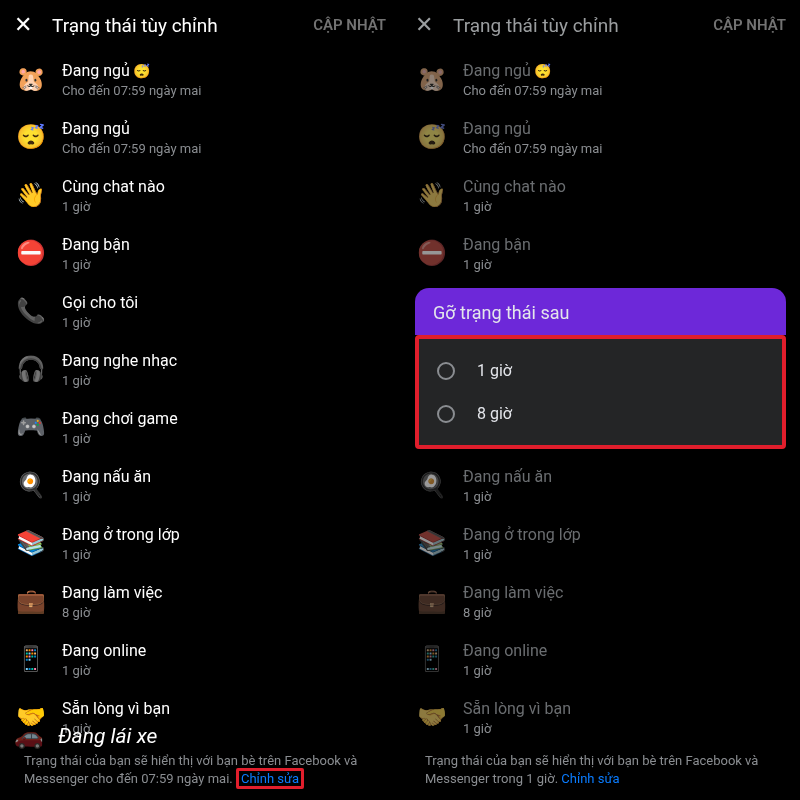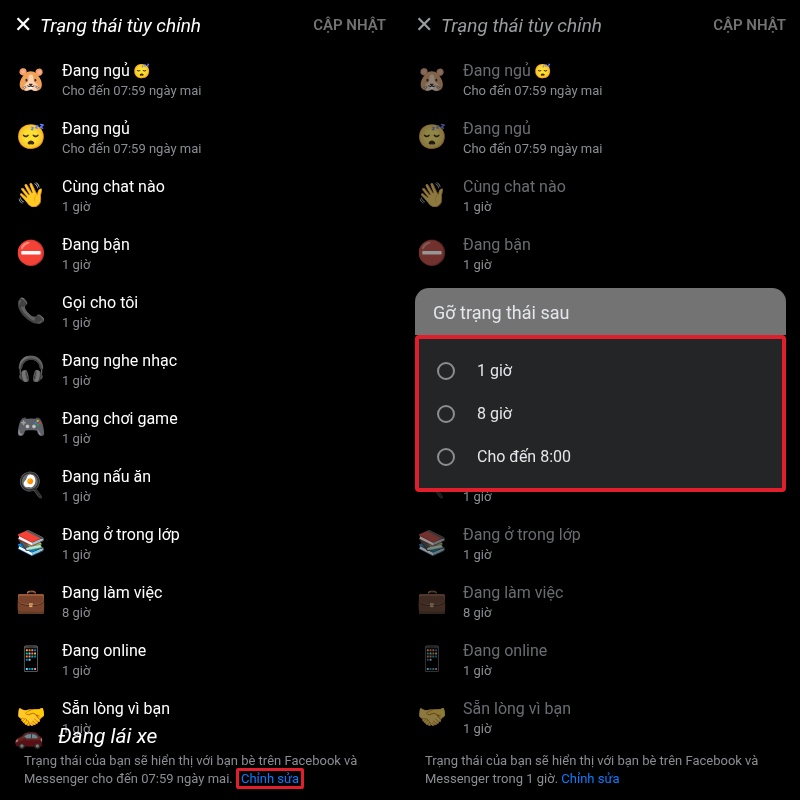--- a/index.html
+++ b/index.html
@@ -31,22 +31,21 @@
     font-size: 22px;
     font-weight: 300;
     line-height: 1;
     color: #fff;
     cursor: pointer;
     width: 22px;
   }
   .header-title {
     flex: 1;
     font-size: 19px;
-    margin-left: 4px;
-    font-style: italic;
+    margin-left: 16px;
   }
   .update-btn {
     color: #737373;
     font-size: 15px;
     font-weight: 600;
     cursor: pointer;
   }
   .list {
     padding: 4px 0 0 0;
   }
@@ -106,21 +105,21 @@
   .dimmed .row .emoji { filter: grayscale(40%) brightness(60%); }
   
   .sheet-wrap {
     position: absolute;
     left: 14px;
     right: 14px;
     top: 288px;
     z-index: 5;
   }
   .sheet-title-bar {
-    background: #737373;
+    background: #6d28d9;
     border-radius: 14px 14px 0 0;
     padding: 14px 18px 12px 18px;
     font-size: 18px;
     color: #e4e6eb;
   }
   .sheet-options {
     background: #242526;
     border: 4px solid #e11e2c;
     border-radius: 4px;
     padding: 10px 0;
@@ -360,23 +359,19 @@
     <div class="sheet-title-bar">Gỡ trạng thái sau</div>
     <div class="sheet-options" id="sheet-opts">
         <div class="opt">
           <span class="radio"></span>
           <span class="opt-label">1 giờ</span>
         </div>
         <div class="opt">
           <span class="radio"></span>
           <span class="opt-label">8 giờ</span>
         </div>
-        <div class="opt">
-          <span class="radio"></span>
-          <span class="opt-label">Cho đến 8:00</span>
-        </div>
       </div>
   </div>
 
   <div class="footer">
     <span>Trạng thái của bạn sẽ hiển thị với bạn bè trên Facebook và Messenger trong 1 giờ. </span><span class="edit-link">Chỉnh sửa</span>
   </div>
 </div>
 
 </body></html>

